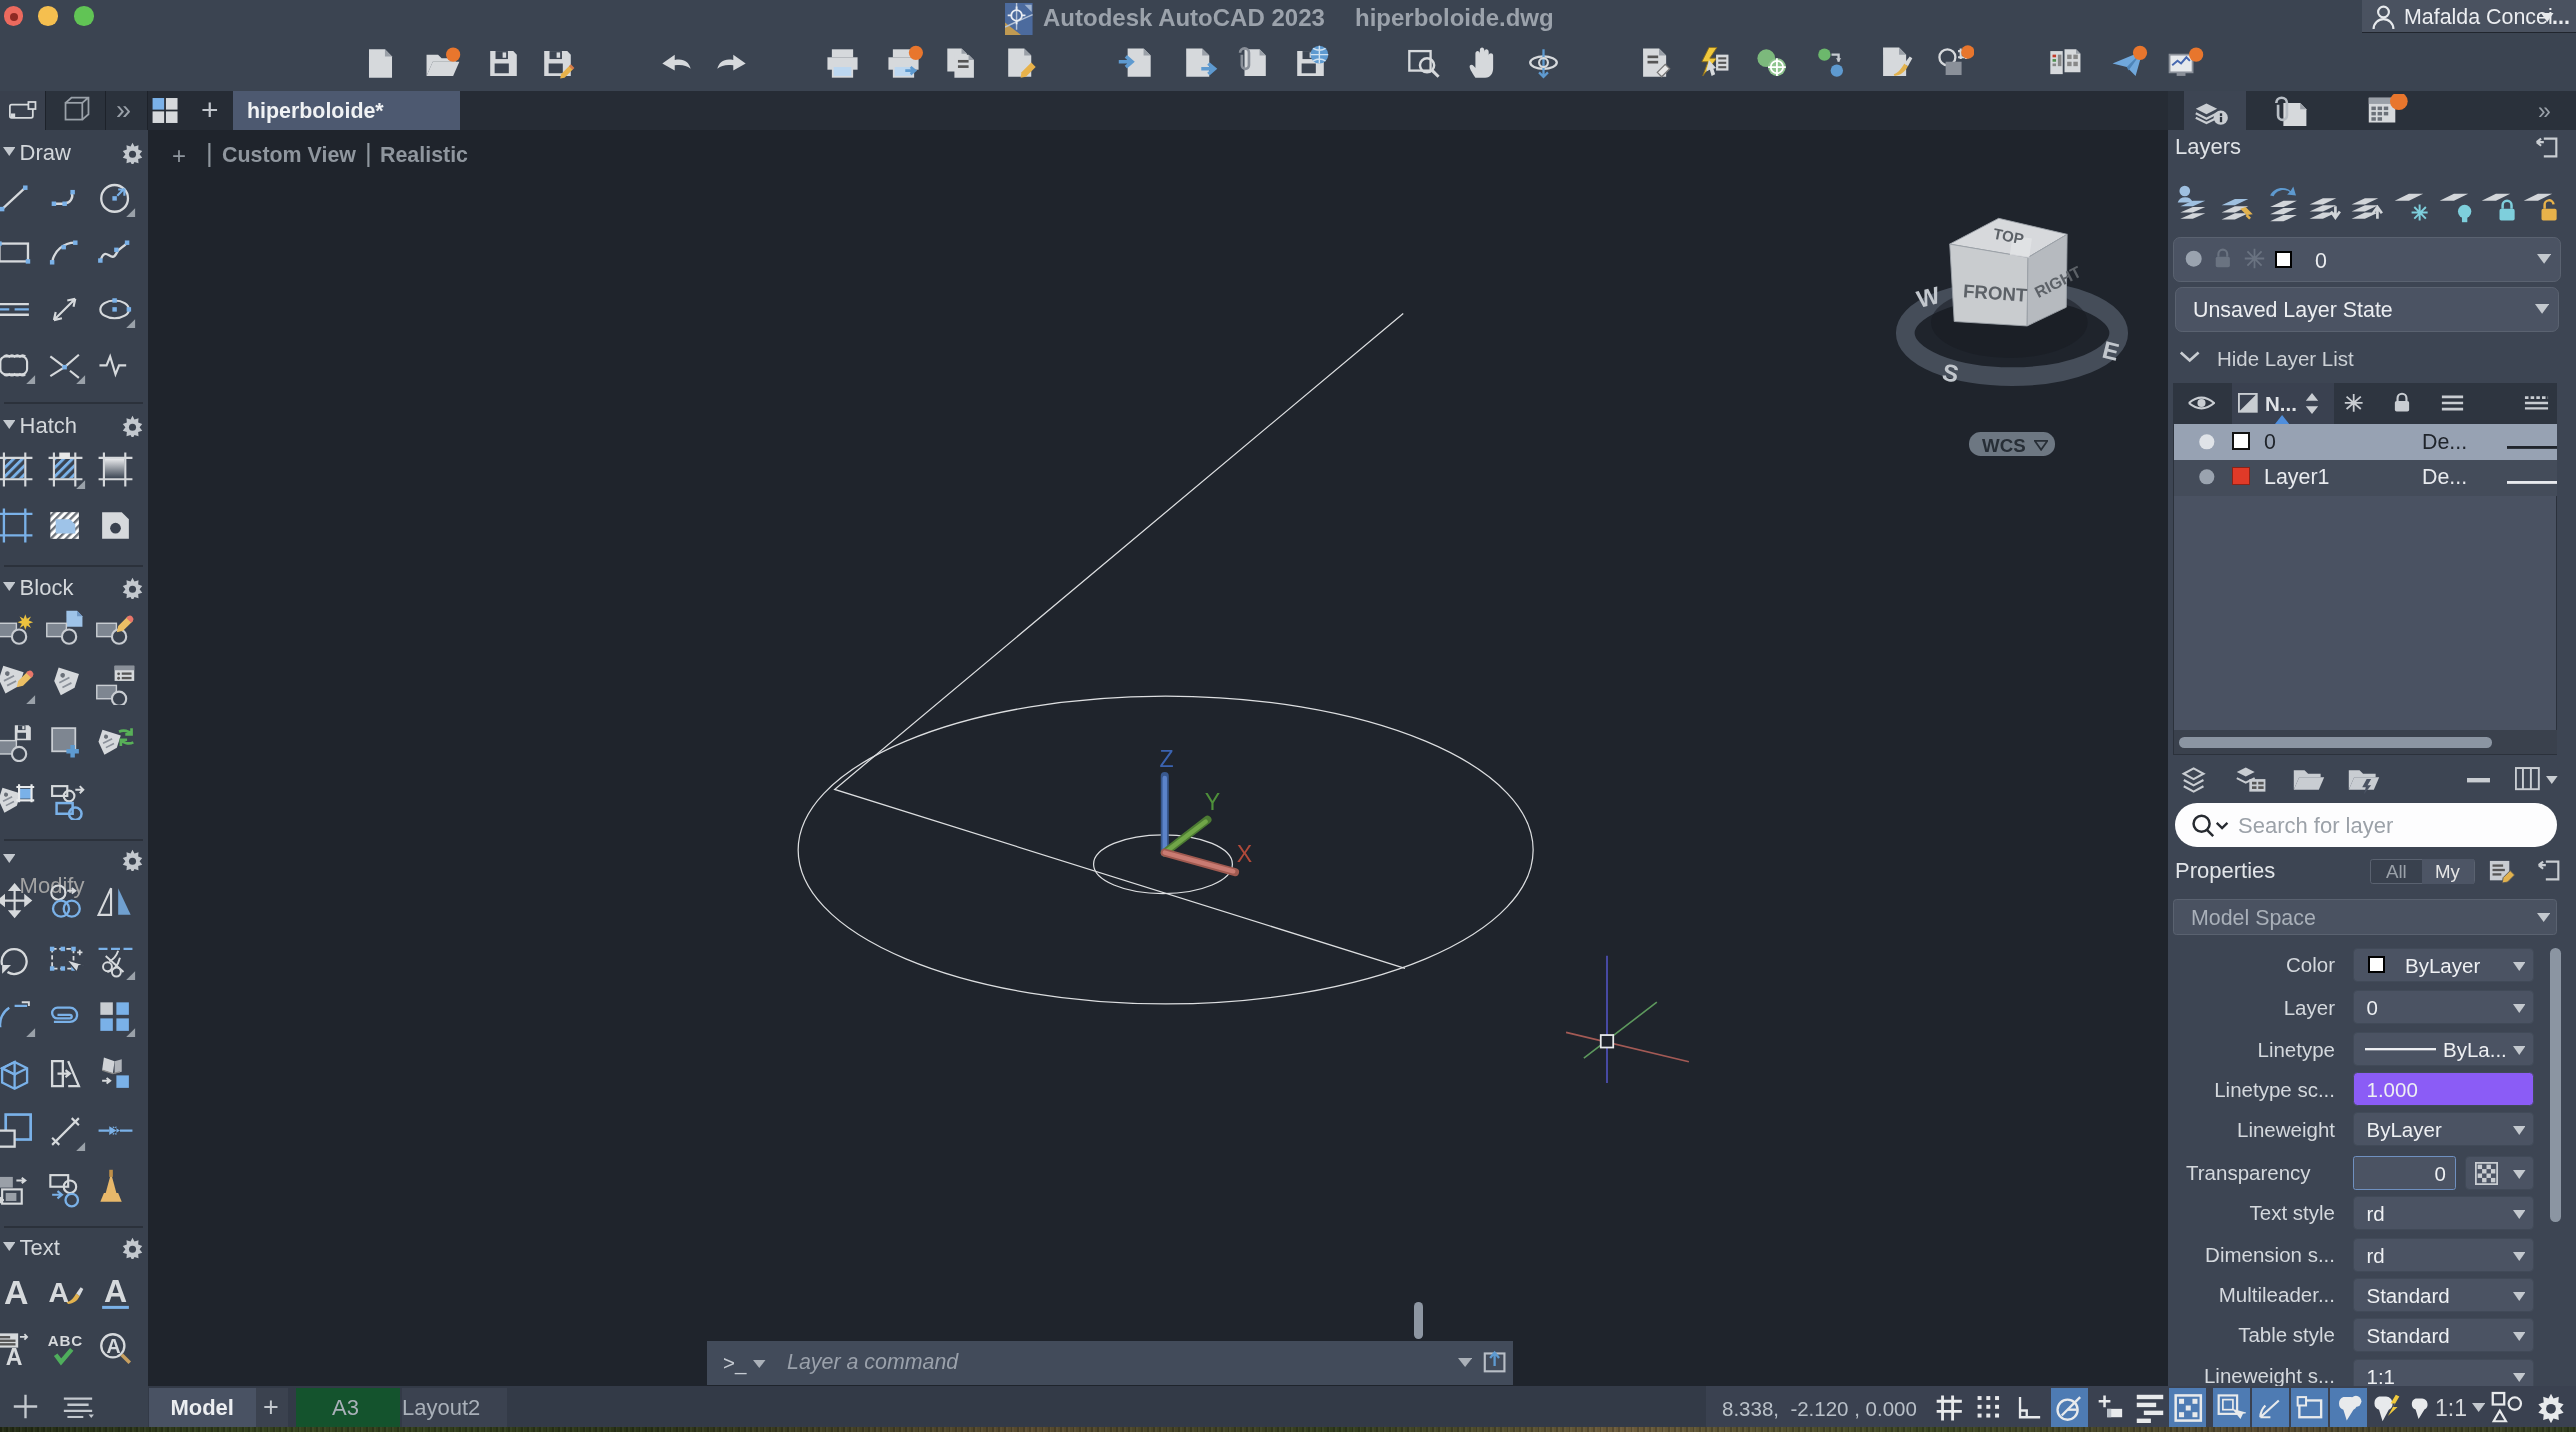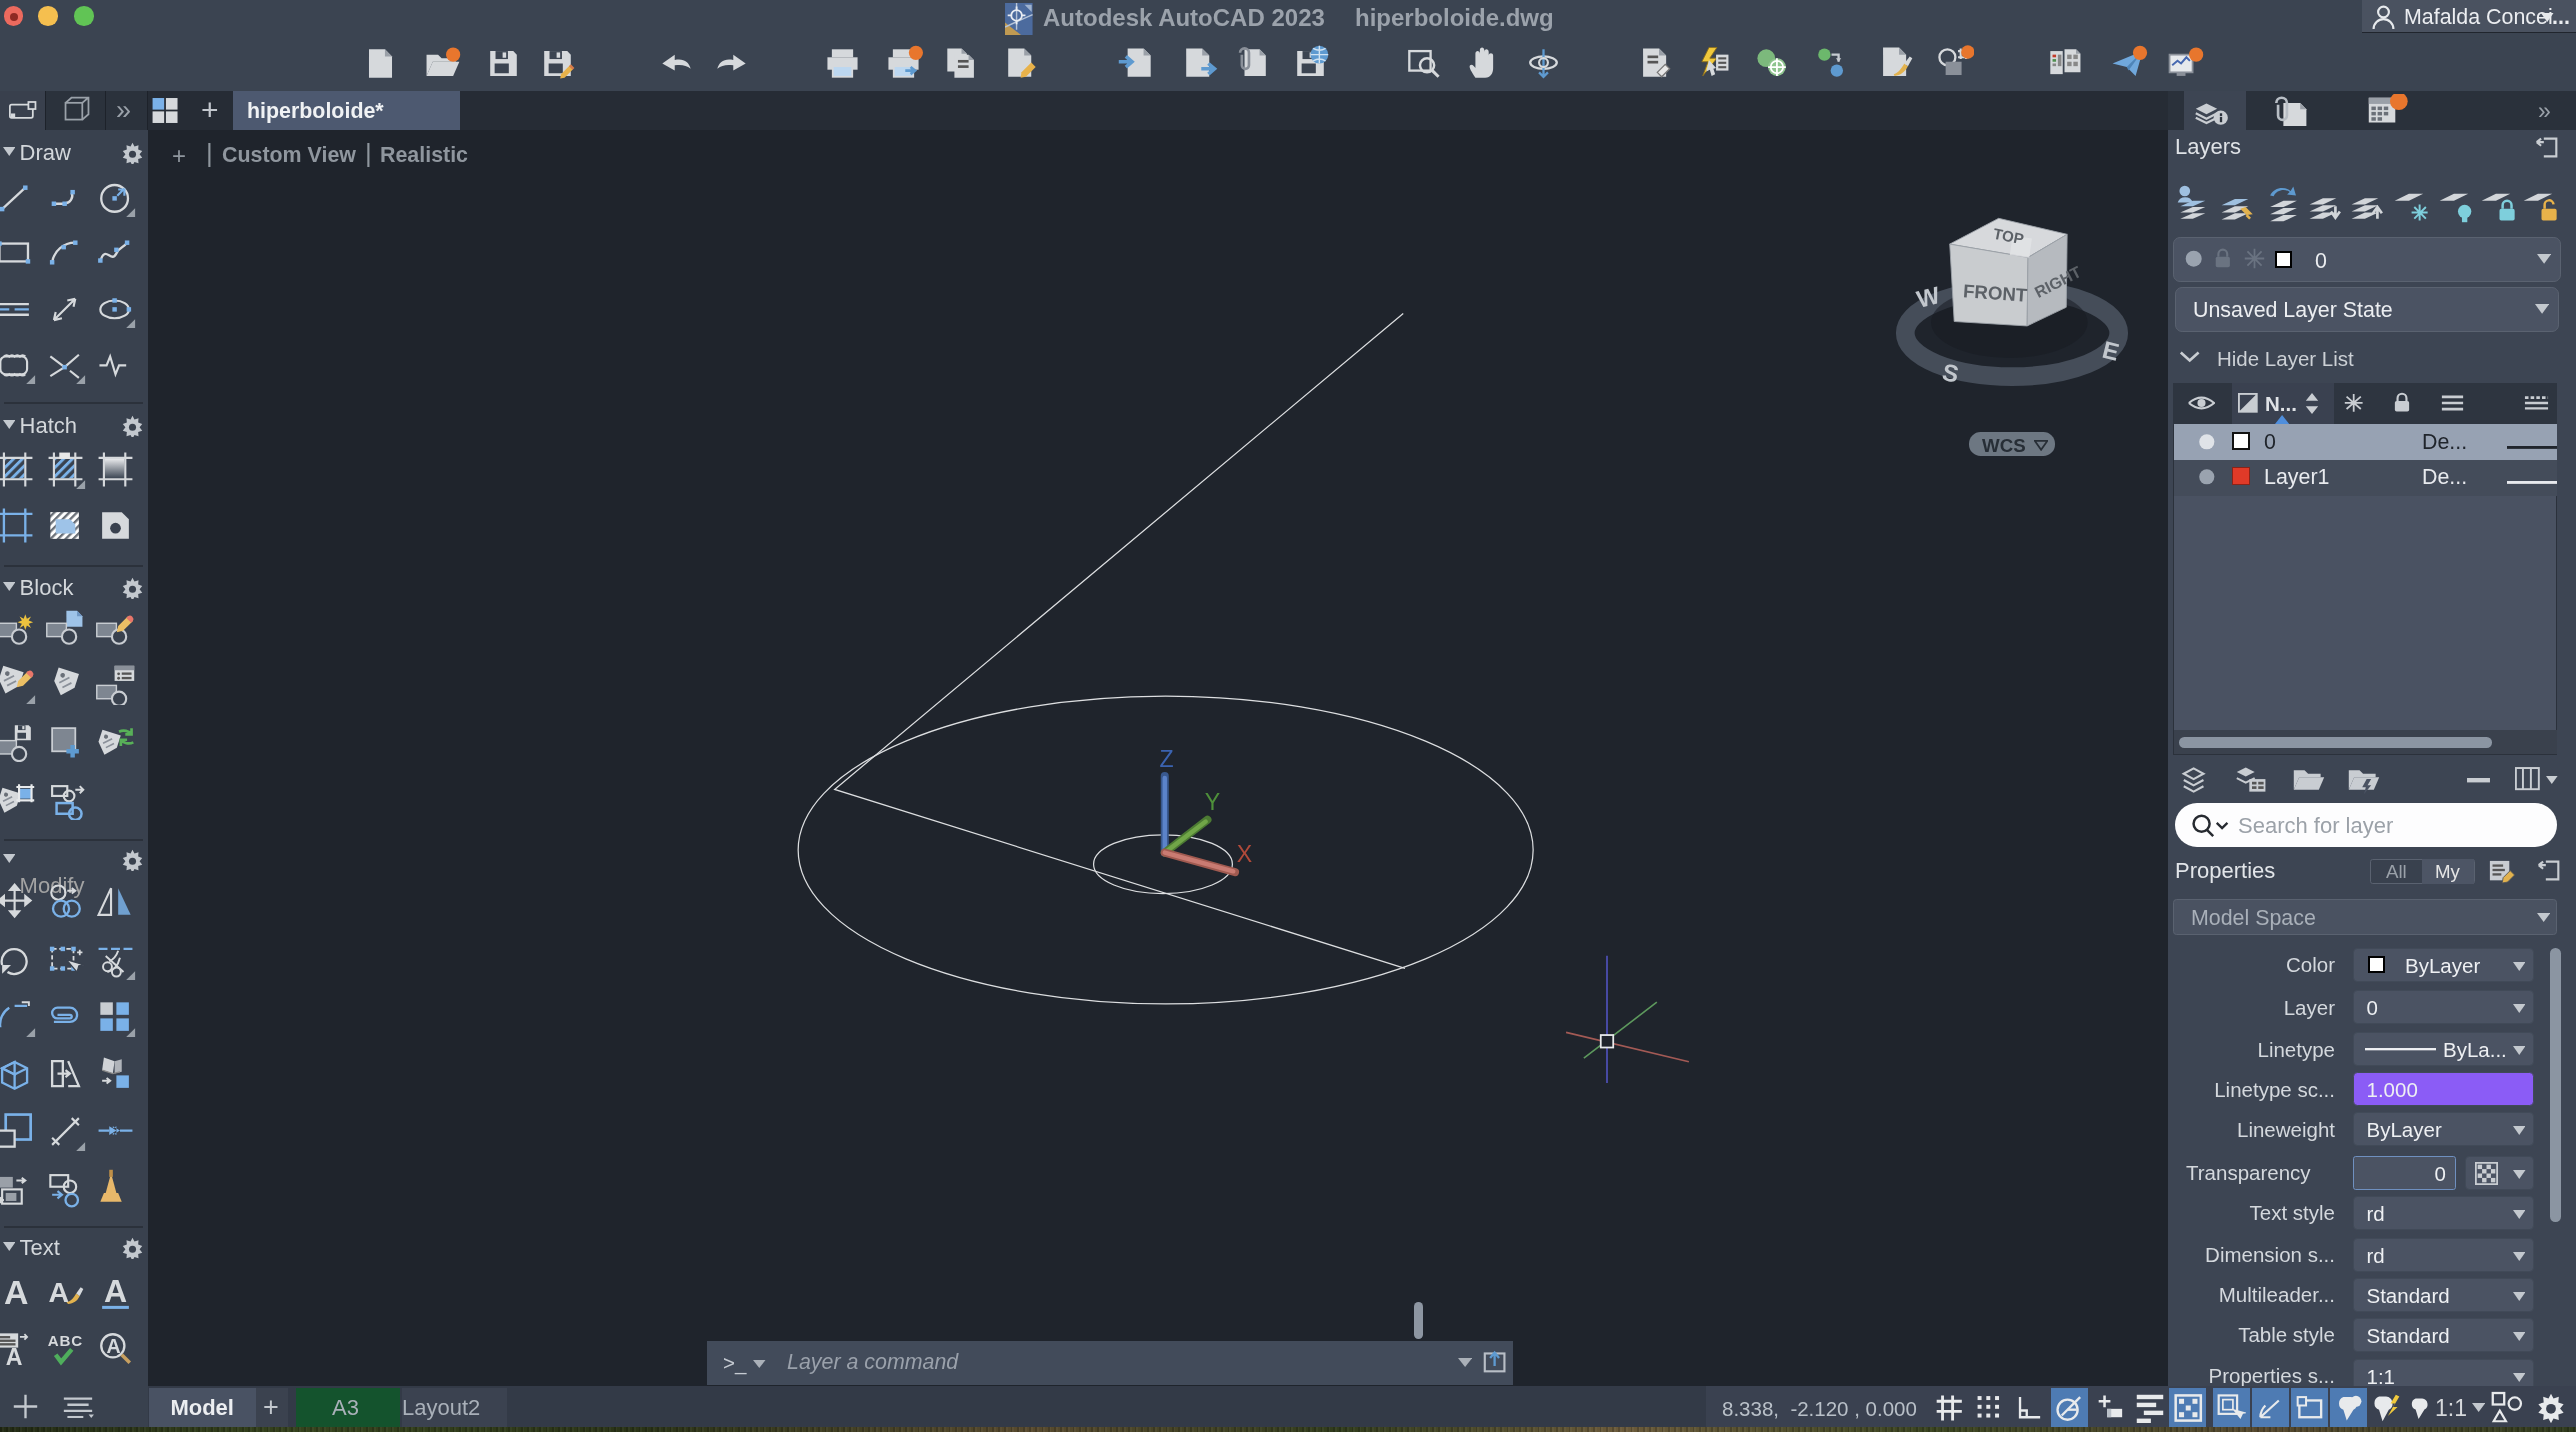--- a/index.html
+++ b/index.html
@@ -983,21 +983,21 @@
         <path d="M0 0 h14 l-7 10 Z" fill="#c3c8ce"></path>
       </svg>
     </div>
     <div style="position:absolute;left:2186px;top:1323px;width:149px;text-align:right;font:400 20.5px 'Liberation Sans',sans-serif;color:#d4d8dd;white-space:nowrap">Table style</div>
     <div style="position:absolute;left:2353px;top:1318px;width:181px;height:34px;background:#4b5363;border:0.9px solid #414a58;border-radius:4.4px">
       <div style="position:absolute;left:12.5px;top:5.3px;font:400 20.5px 'Liberation Sans',sans-serif;color:#eef0f3;">Standard</div>
       <svg style="position:absolute;right:8px;top:12.5px" width="12.5" height="9.8" viewBox="0 0 14 11">
         <path d="M0 0 h14 l-7 10 Z" fill="#c3c8ce"></path>
       </svg>
     </div>
-    <div style="position:absolute;left:2186px;top:1364px;width:149px;text-align:right;font:400 20.5px 'Liberation Sans',sans-serif;color:#d4d8dd;white-space:nowrap">Properties s...</div>
+    <div style="position:absolute;left:2186px;top:1364px;width:149px;text-align:right;font:400 20.5px 'Liberation Sans',sans-serif;color:#d4d8dd;white-space:nowrap">Lineweight s...</div>
     <div style="position:absolute;left:2353px;top:1359px;width:181px;height:34px;background:#4b5363;border:0.9px solid #414a58;border-radius:4.4px">
       <div style="position:absolute;left:12.5px;top:5.3px;font:400 20.5px 'Liberation Sans',sans-serif;color:#eef0f3;">1:1</div>
       <svg style="position:absolute;right:8px;top:12.5px" width="12.5" height="9.8" viewBox="0 0 14 11">
         <path d="M0 0 h14 l-7 10 Z" fill="#c3c8ce"></path>
       </svg>
     </div>
     <div style="position:absolute;left:2550px;top:948px;width:10.7px;height:274px;background:#8b95a2;border-radius:5.3px"></div>
     <div style="position:absolute;left:148px;top:1386px;width:2428px;height:41px;background:#333a47"></div>
     <div style="position:absolute;left:149px;top:1388px;width:126px;height:40px;background:#495263">
       <div style="position:absolute;left:21.4px;top:7.1px;font:700 22px 'Liberation Sans',sans-serif;color:#eceef1;white-space:nowrap;">Model</div>

